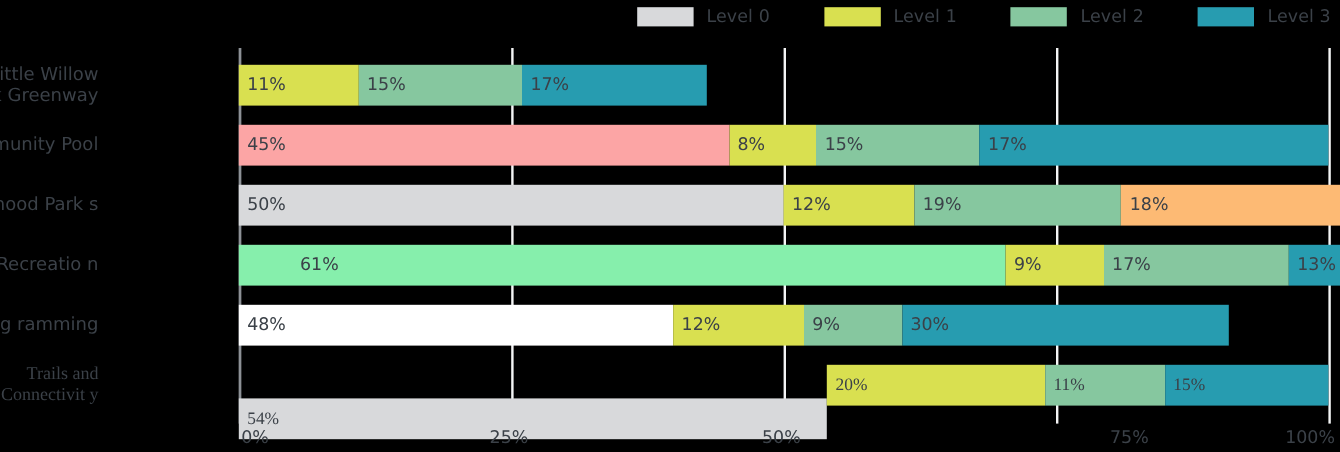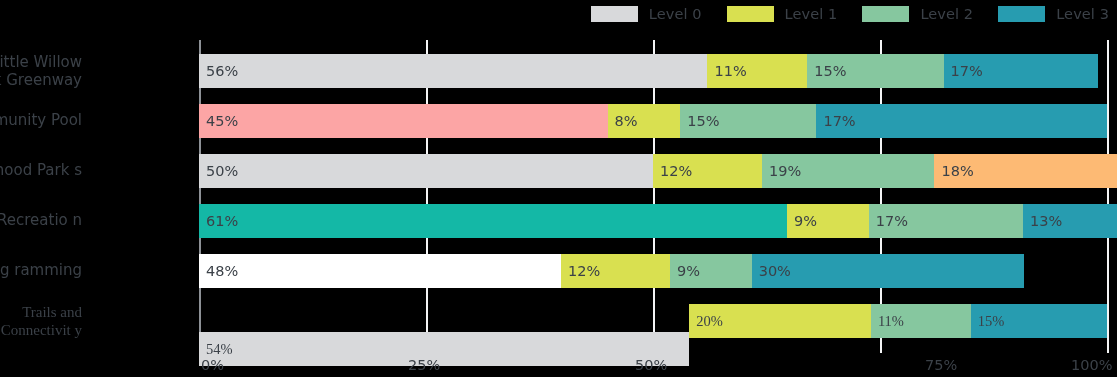--- a/index.html
+++ b/index.html
@@ -24,21 +24,21 @@
     height: 28px;
     display: flex;
     justify-content: flex-end;
     align-items: center;
     padding-right: 8px;
     box-sizing: border-box;
   }
   .legend-item {
     display: flex;
     align-items: center;
-    margin-left: 25px;
+    margin-left: 45px;
   }
   .legend-swatch {
     width: 47px;
     height: 16px;
     display: block;
   }
   .legend-label {
     color: #3b4148;
     font-size: 14.5px;
     margin-left: 11px;
@@ -157,23 +157,20 @@
       <div class="gridline" style="left: 653px;"></div>
       <div class="gridline" style="left: 880px;"></div>
       <div class="gridline" style="left: 1107px;"></div>
     </div>
   <div id="axis-spine"></div>
   <div id="rows">
       <div class="row" style="top: 14px;">
         <div class="row-label">Little Willow
 Creek Greenway</div>
         <div class="bar">
-          <div class="seg" style="width: 508.48px; background: rgb(216, 217, 219);">
-            <span class="seg-label">56%</span>
-          </div>
           <div class="seg" style="width: 99.88px; background: rgb(217, 224, 80);">
             <span class="seg-label">11%</span>
           </div>
           <div class="seg" style="width: 136.2px; background: rgb(134, 199, 159);">
             <span class="seg-label">15%</span>
           </div>
           <div class="seg" style="width: 154.36px; background: rgb(39, 156, 176);">
             <span class="seg-label">17%</span>
           </div>
         </div>
@@ -208,21 +205,21 @@
             <span class="seg-label">19%</span>
           </div>
           <div class="seg" style="width: 191px; background: #fdba74;">
             <span class="seg-label">18%</span>
           </div>
         </div>
       </div>
       <div class="row" style="top: 164px;">
         <div class="row-label">Recreatio n</div>
         <div class="bar">
-          <div class="seg" style="width: 588px; background: #14b8a6;">
+          <div class="seg" style="width: 639px; background: #86efac; padding-left: 44px;">
             <span class="seg-label">61%</span>
           </div>
           <div class="seg" style="width: 81.72px; background: rgb(217, 224, 80);">
             <span class="seg-label">9%</span>
           </div>
           <div class="seg" style="width: 154.36px; background: rgb(134, 199, 159);">
             <span class="seg-label">17%</span>
           </div>
           <div class="seg" style="width: 97px; background: rgb(39, 156, 176);">
             <span class="seg-label">13%</span>

